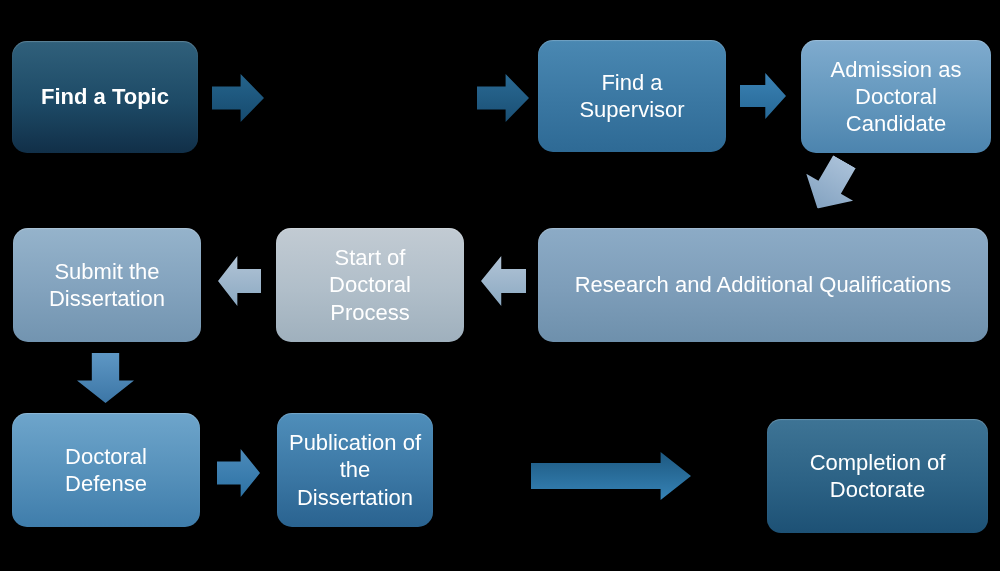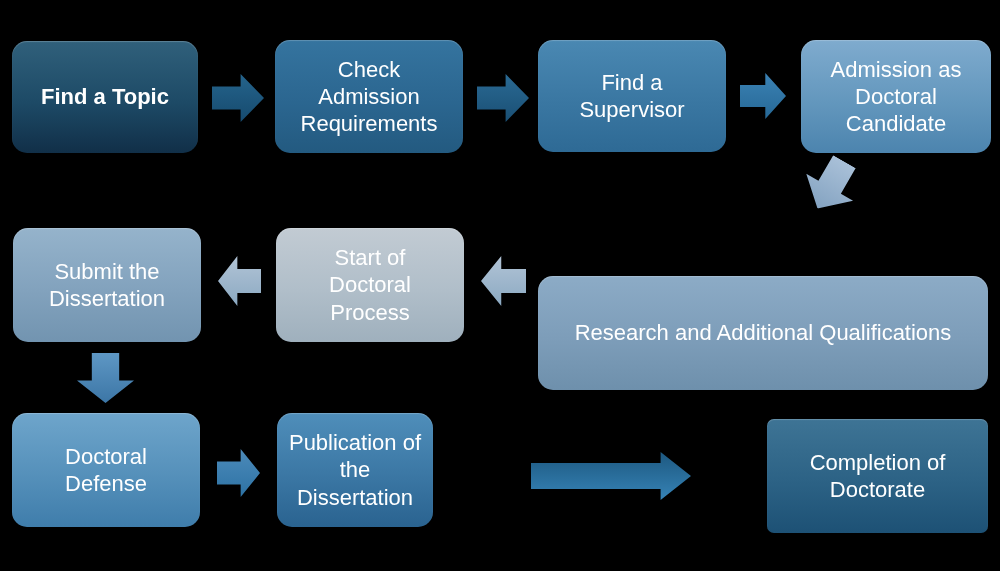--- a/index.html
+++ b/index.html
@@ -36,30 +36,30 @@
   
   .n1  { left: 12px;  top: 41px;  width: 186px; height: 112px;
          background: linear-gradient(180deg, #30607b 0%, #1d4a66 55%, #112f48 100%); font-weight: bold; }
   .n2  { left: 275px; top: 40px;  width: 188px; height: 113px;
          background: linear-gradient(180deg, #35749f 0%, #2b6690 55%, #235a80 100%); }
   .n3  { left: 538px; top: 40px;  width: 188px; height: 112px;
          background: linear-gradient(180deg, #4a88b2 0%, #3a77a2 55%, #2e6a95 100%); border-radius: 15px; }
   .n4  { left: 801px; top: 40px;  width: 190px; height: 113px;
          background: linear-gradient(180deg, #7fabce 0%, #6397bd 55%, #4c84ae 100%); text-align: center; }
   .n5  { left: 538px; top: 228px; width: 450px; height: 114px;
-         background: linear-gradient(180deg, #8cabc6 0%, #7d9db9 55%, #6e90ac 100%); margin-top: 48px; }
+         background: linear-gradient(180deg, #8cabc6 0%, #7d9db9 55%, #6e90ac 100%); }
   .n6  { left: 276px; top: 228px; width: 188px; height: 114px;
          background: linear-gradient(180deg, #c2cbd3 0%, #b0bec9 55%, #9fb0bd 100%); justify-content: center; }
   .n7  { left: 13px;  top: 228px; width: 188px; height: 114px;
          background: linear-gradient(180deg, #95b3cb 0%, #82a2bd 55%, #7294b0 100%); }
   .n8  { left: 12px;  top: 413px; width: 188px; height: 114px;
          background: linear-gradient(180deg, #6ea5cb 0%, #5590ba 55%, #3f7dab 100%); }
   .n9  { left: 277px; top: 413px; width: 156px; height: 114px;
          background: linear-gradient(180deg, #4f8eba 0%, #3b77a4 55%, #2a6390 100%); }
-  .n10 { left: 767px; top: 419px; width: 221px; height: 114px; border-radius: 7px;
+  .n10 { left: 767px; top: 419px; width: 221px; height: 114px; border-radius: 14px;
          background: linear-gradient(180deg, #3e7495 0%, #2c6285 55%, #1d5175 100%); }
   
   .arrow { position: absolute; }
   .ar-right {
     clip-path: polygon(0 26%, 55% 26%, 55% 0, 100% 50%, 55% 100%, 55% 74%, 0 74%);
   }
   .ar-left {
     clip-path: polygon(100% 26%, 45% 26%, 45% 0, 0 50%, 45% 100%, 45% 74%, 100% 74%);
   }
   .ar-down {
@@ -91,25 +91,20 @@
 </head>
 <body>
 
 <div id="canvas">
 
   <div class="node n1">
     <span class="label">Find a Topic</span>
   </div>
   <div class="arrow ar-right a1"></div>
 
-  <div class="node n2">
-    <span class="label">Check
-Admission
-Requirements</span>
-  </div>
   <div class="arrow ar-right a2"></div>
 
   <div class="node n3">
     <span class="label">Find a
 Supervisor</span>
   </div>
   <div class="arrow ar-right a3"></div>
 
   <div class="node n4">
     <span class="label">Admission as

